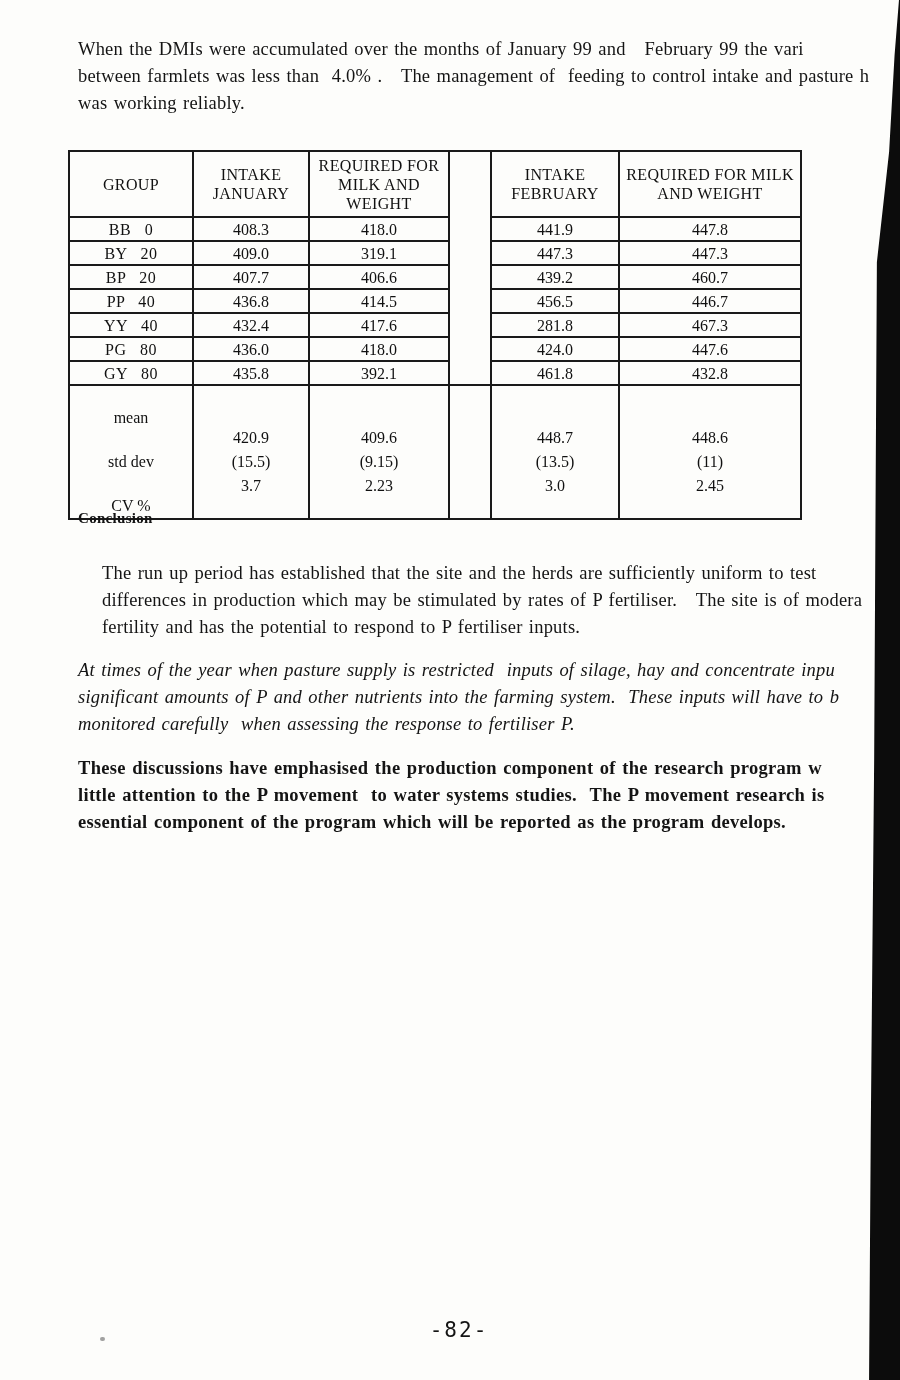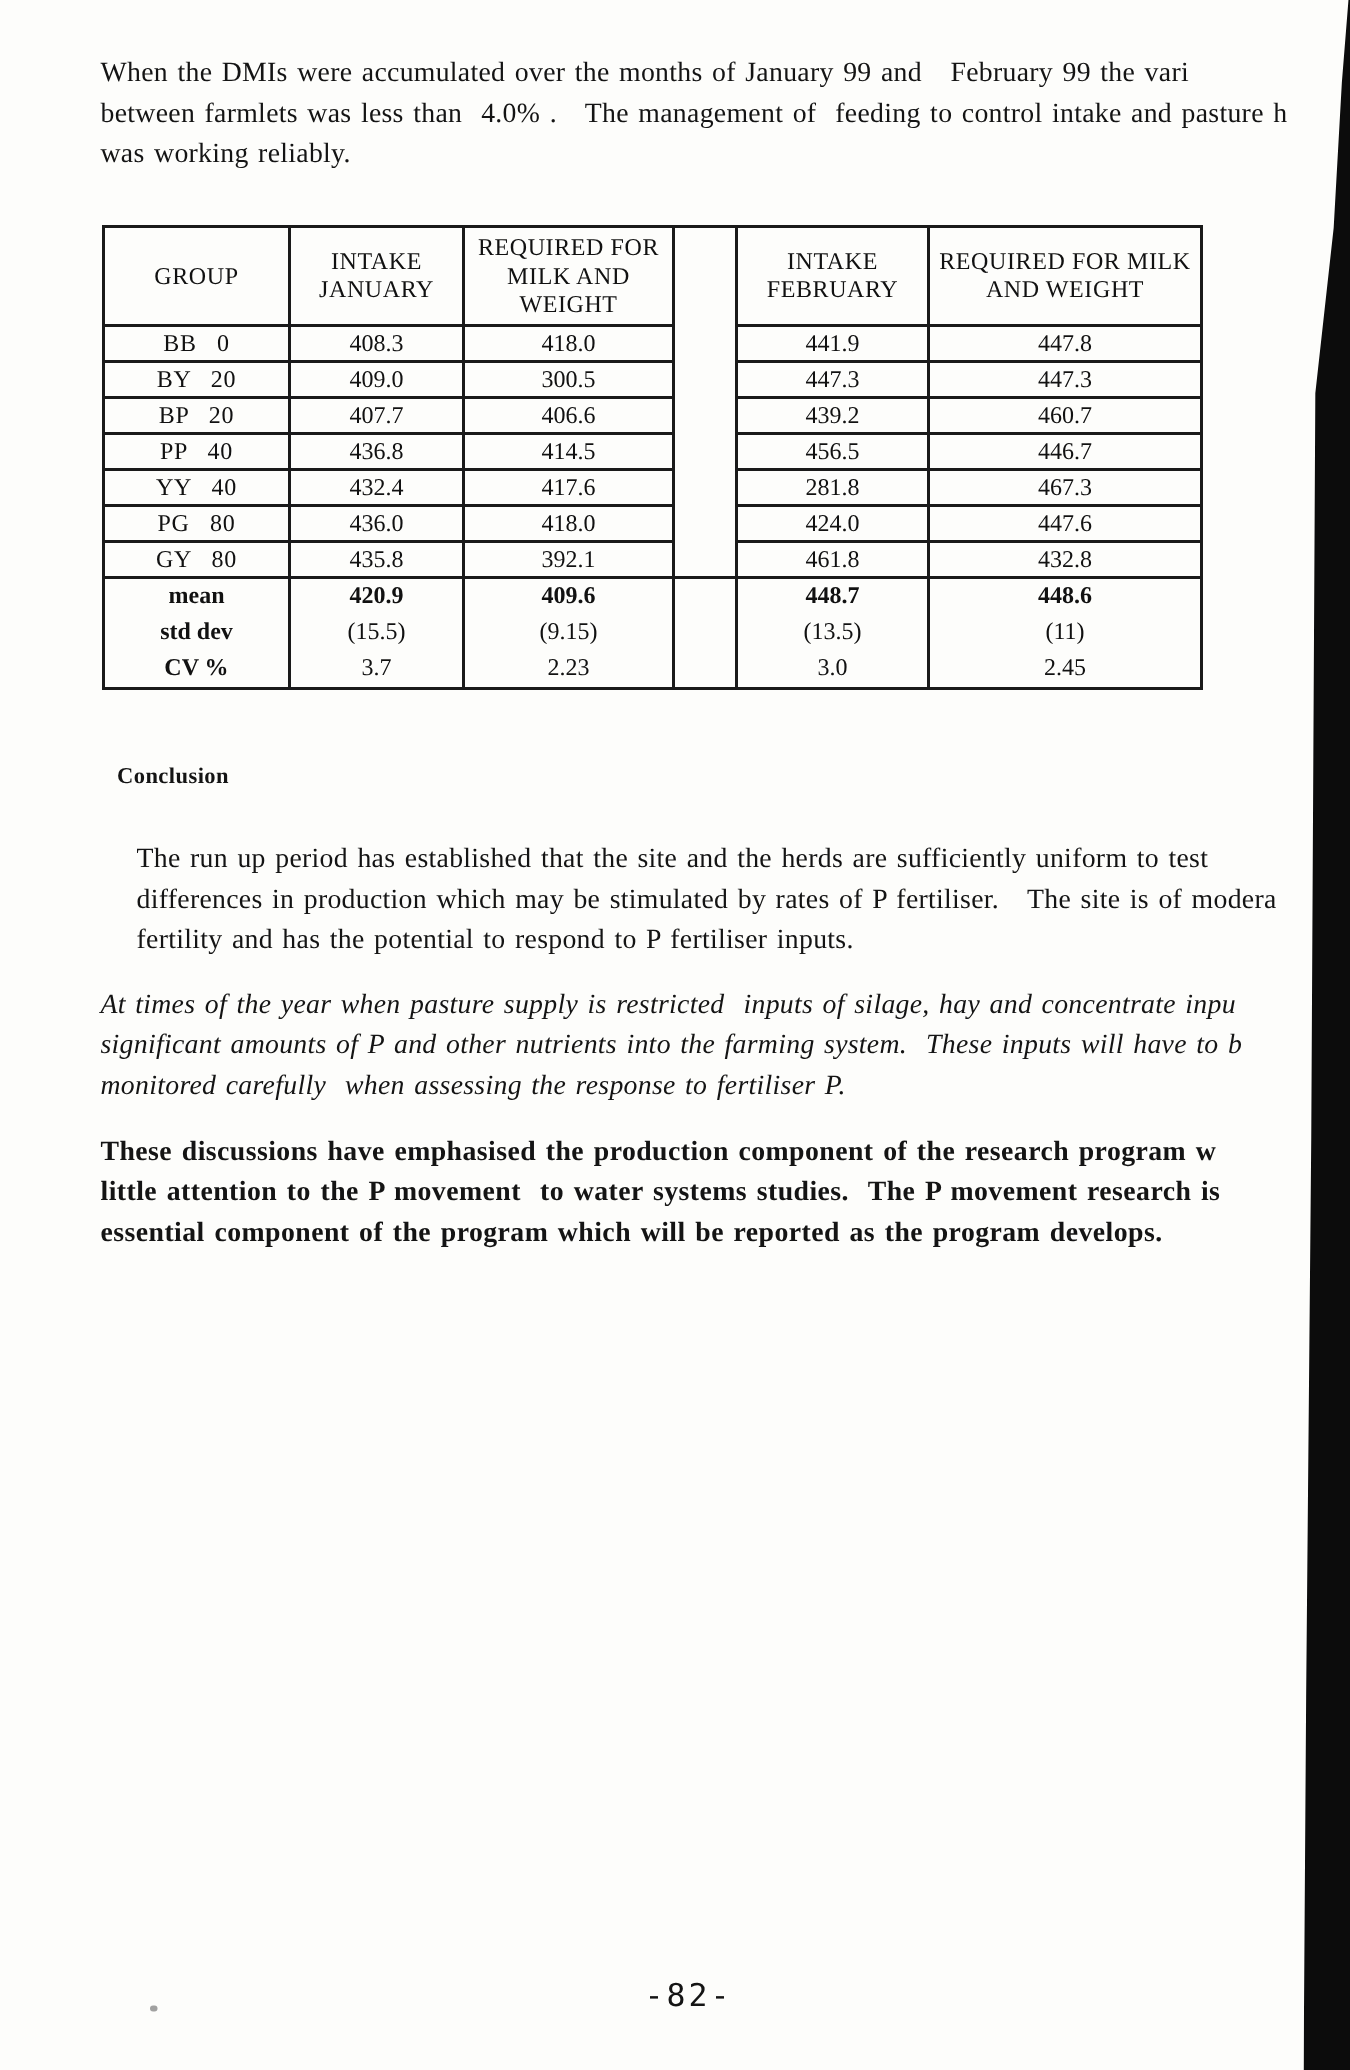--- a/index.html
+++ b/index.html
@@ -7,21 +7,21 @@
     width: 900px; height: 1380px;
     background: #fdfdfb;
     position: relative;
     overflow: hidden;
     font-family: "Liberation Serif", serif;
     color: #141414;
   }
   .page { position: absolute; inset: 0; }
 
   
-  .para { position: absolute; left: 67px; width: 815px; }
+  .para { position: absolute; left: 78px; width: 815px; }
   .para .line {
     white-space: pre;
     font-size: 18.5px;
     line-height: 27px;
     letter-spacing: 0.2px;
     word-spacing: 1.5px;
     overflow: visible;
   }
   .para.bold .line { font-weight: bold; letter-spacing: 0.3px; }
 
@@ -69,21 +69,21 @@
   table.dmi tbody td { height: 22px; line-height: 21px; }
   td.group-cell { white-space: pre; letter-spacing: 0.5px; }
 
   
   .gap-h  { border-bottom: none !important; }
   .gap-b  { border-top: none !important; border-bottom: none !important; }
   .gap-s  { border-top: 2px solid #1a1a1a !important; }
 
   tr.summary td { height: 73px; vertical-align: middle; }
   tr.summary .sline { line-height: 24px; font-size: 16px; }
-  tr.summary .b { font-weight: bold; }
+  tr.summary .b { font-weight: normal; margin-top: 20px; }
 
   
   #footer {
     position: absolute; top: 1318px; left: 0; width: 100%;
     text-align: center;
     font-family: "DejaVu Sans Mono", monospace;
     font-size: 21px; letter-spacing: 2px;
     padding-left: 18px; box-sizing: border-box;
   }
 
@@ -136,21 +136,21 @@
         <td class="group-cell">BB   0</td>
         <td>408.3</td>
         <td>418.0</td>
         <td class="gap-b"></td>
         <td>441.9</td>
         <td>447.8</td>
       </tr>
       <tr>
         <td class="group-cell">BY   20</td>
         <td>409.0</td>
-        <td>300.5</td>
+        <td>319.1</td>
         <td class="gap-b"></td>
         <td>447.3</td>
         <td>447.3</td>
       </tr>
       <tr>
         <td class="group-cell">BP   20</td>
         <td>407.7</td>
         <td>406.6</td>
         <td class="gap-b"></td>
         <td>439.2</td>

